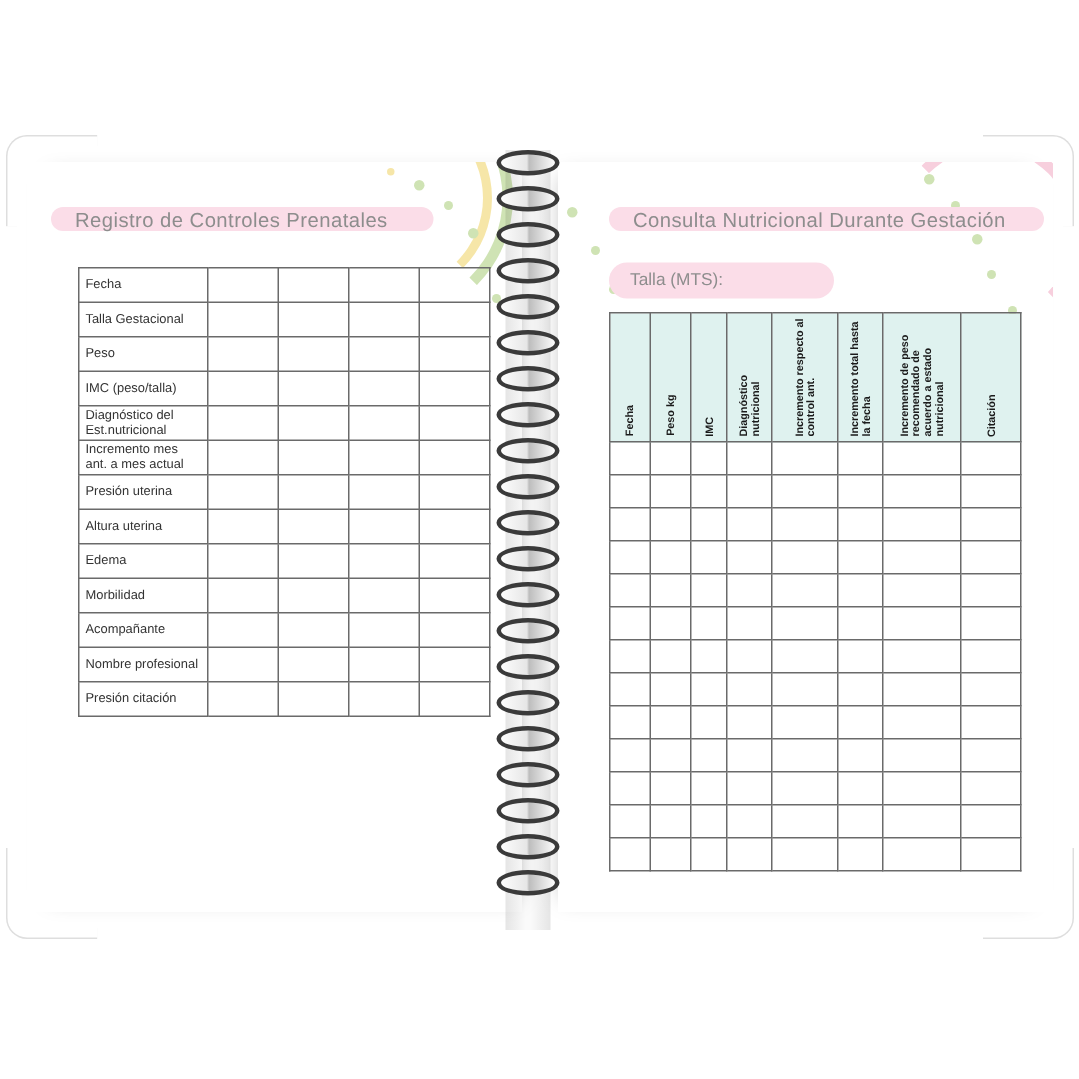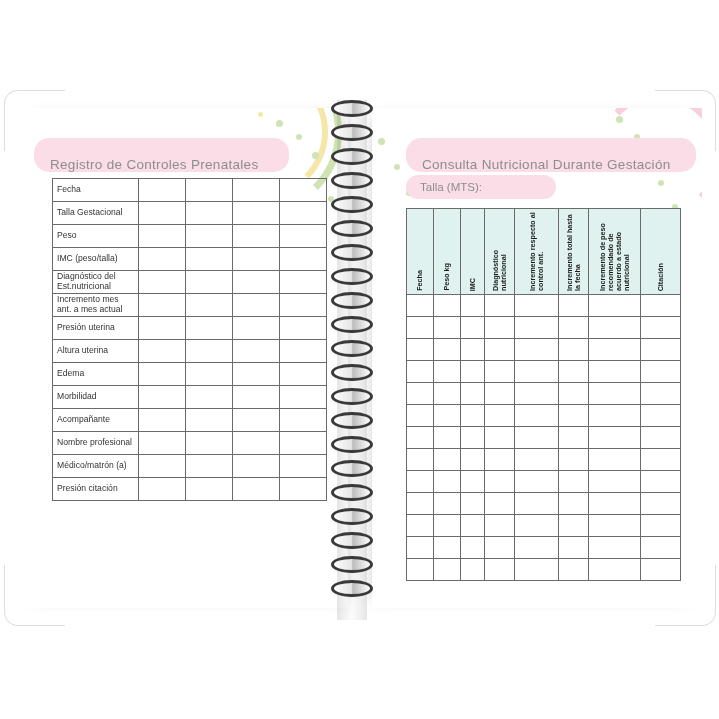--- a/index.html
+++ b/index.html
@@ -92,25 +92,25 @@
   }
 
   .dot {
     position: absolute;
     border-radius: 50%;
   }
 
   
   .banner {
     position: absolute;
-    height: 34px;
+    height: 16px;
     border-radius: 15px;
     background: #fbdde8;
     display: flex;
-    align-items: flex-end;
+    align-items: center;
     padding: 0 16px;
     box-sizing: border-box;
     color: #8d8d8d;
     font-size: 13.5px;
     letter-spacing: .3px;
     white-space: nowrap;
   }
   .banner-left  { left: 16px; top: 30px; width: 255px; }
 
   .subbanner {
@@ -313,27 +313,20 @@
           </tr>
           <tr>
             <td class="lbl">Acompañante</td>
             <td class="cell"></td>
             <td class="cell"></td>
             <td class="cell"></td>
             <td class="cell"></td>
           </tr>
           <tr>
             <td class="lbl">Nombre profesional</td>
-            <td class="cell"></td>
-            <td class="cell"></td>
-            <td class="cell"></td>
-            <td class="cell"></td>
-          </tr>
-          <tr>
-            <td class="lbl">Médico/matrón (a)</td>
             <td class="cell"></td>
             <td class="cell"></td>
             <td class="cell"></td>
             <td class="cell"></td>
           </tr>
           <tr>
             <td class="lbl">Presión citación</td>
             <td class="cell"></td>
             <td class="cell"></td>
             <td class="cell"></td>

